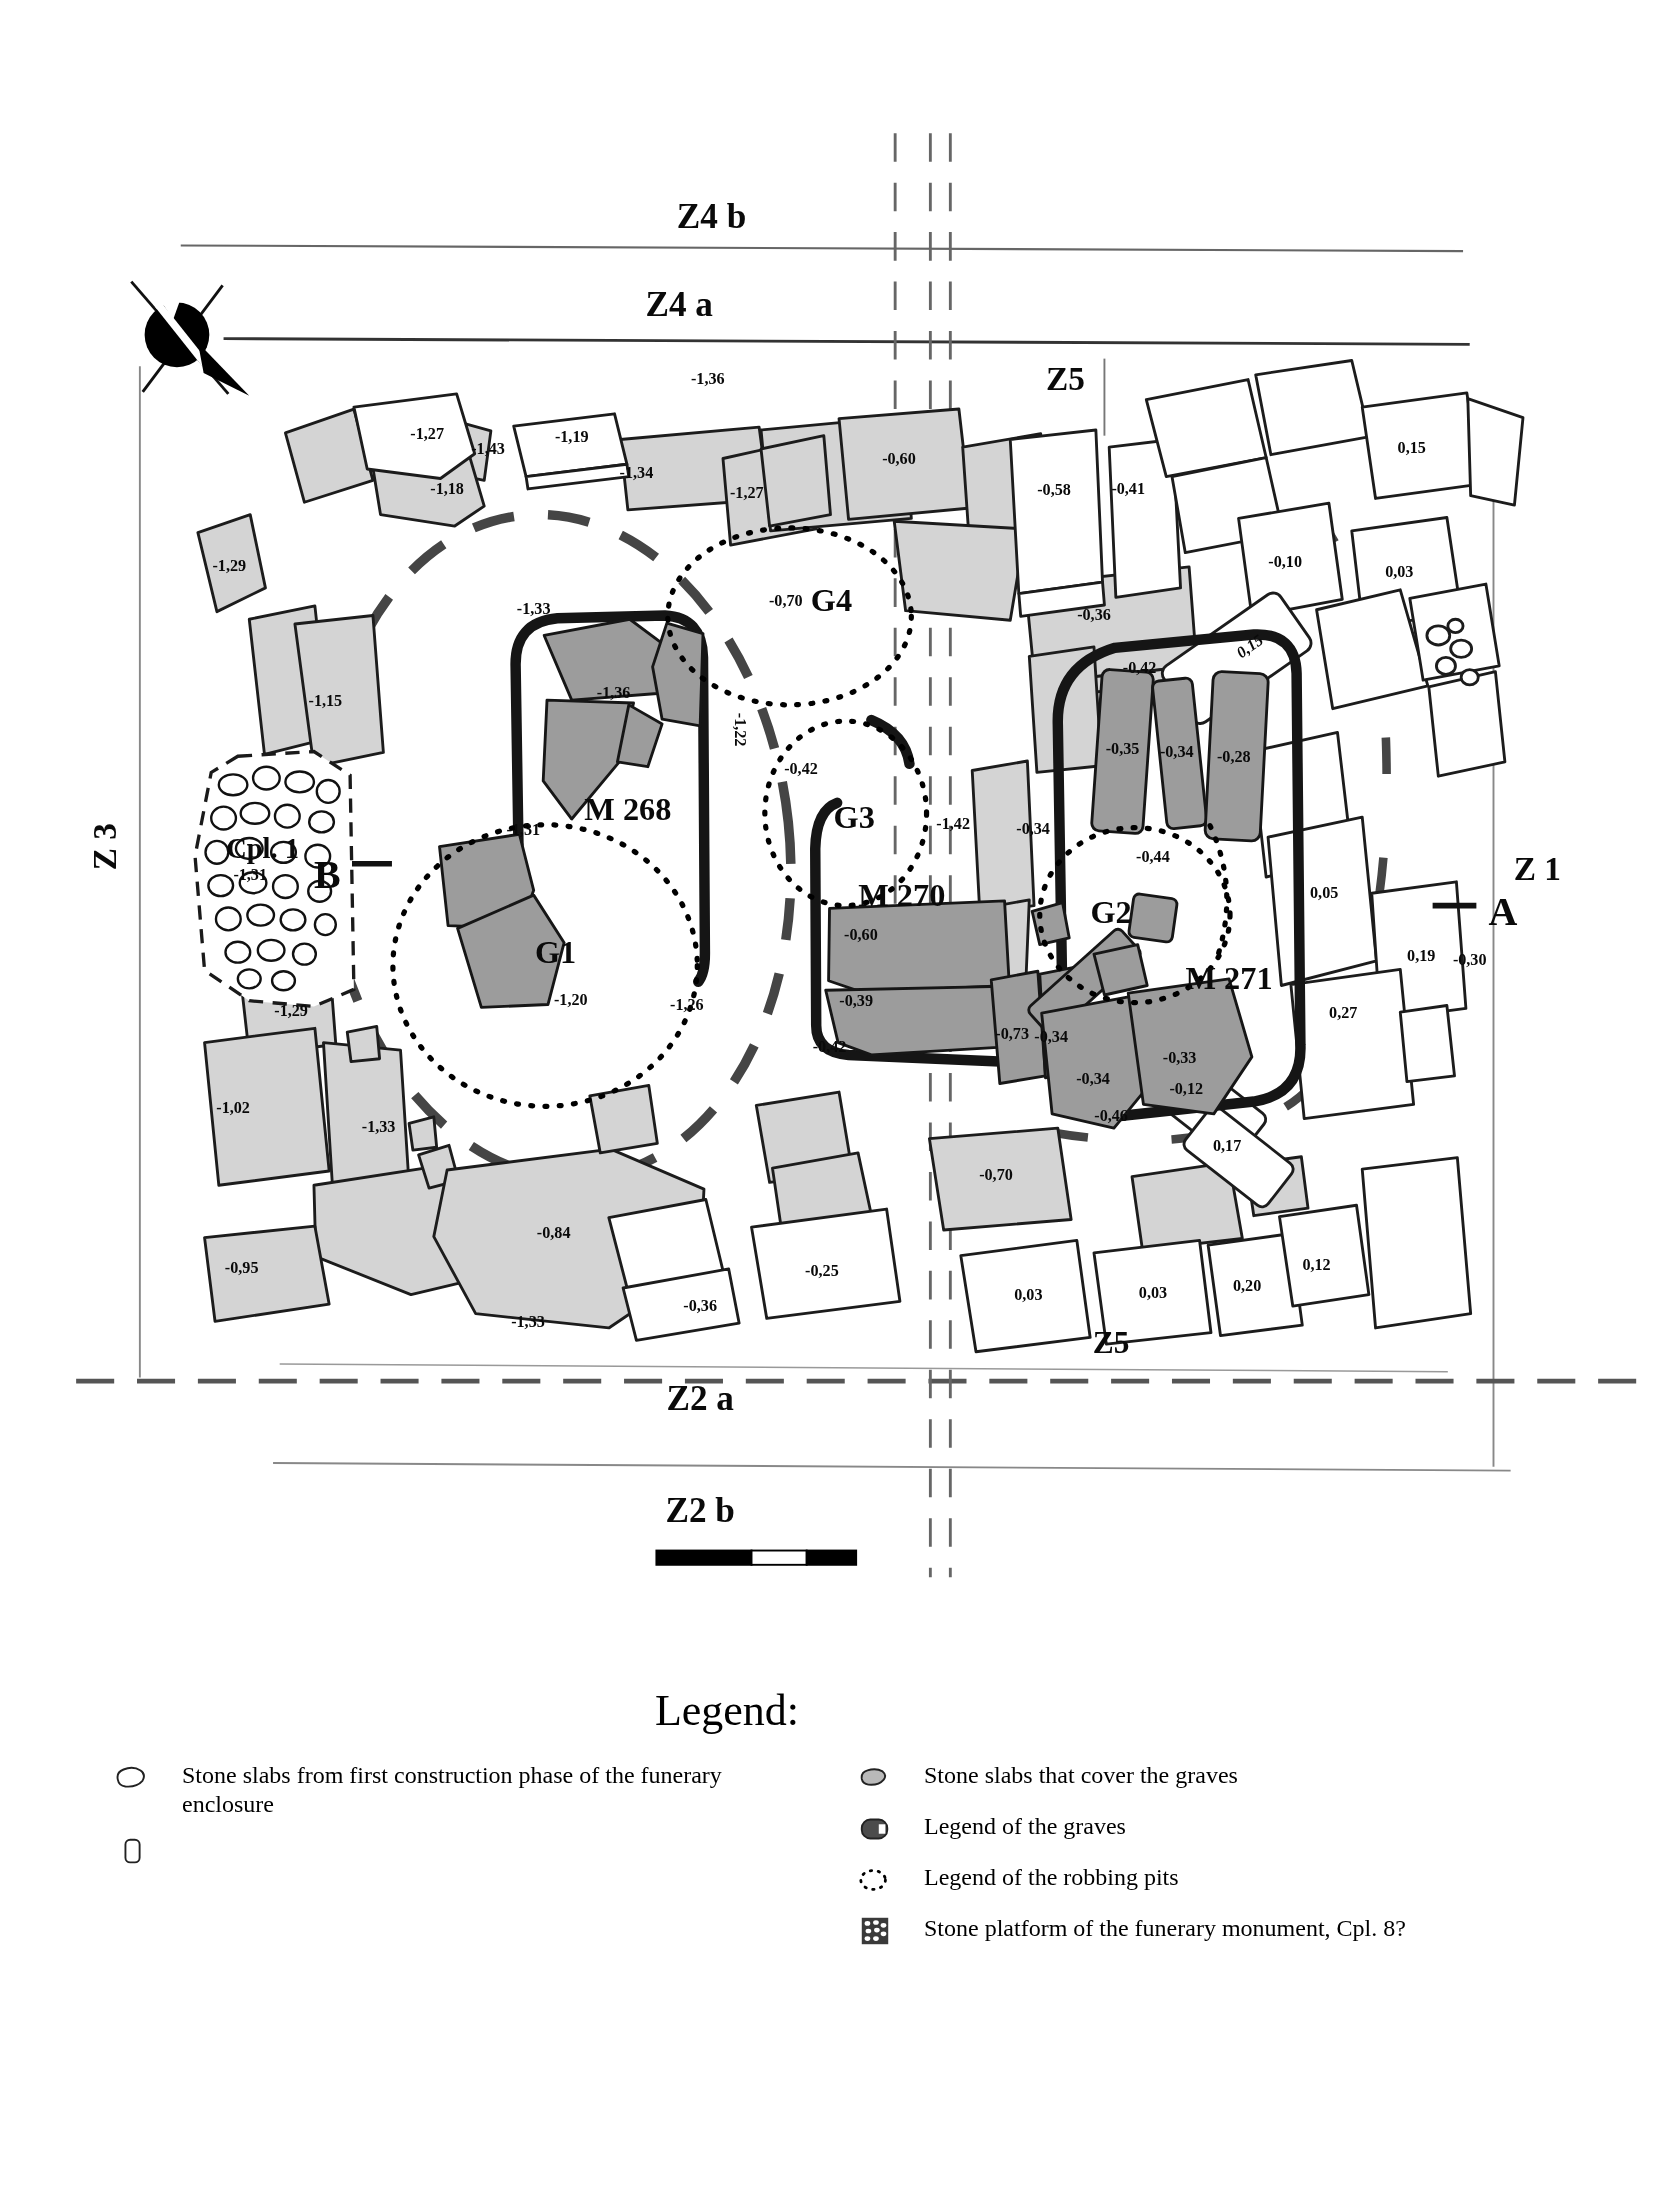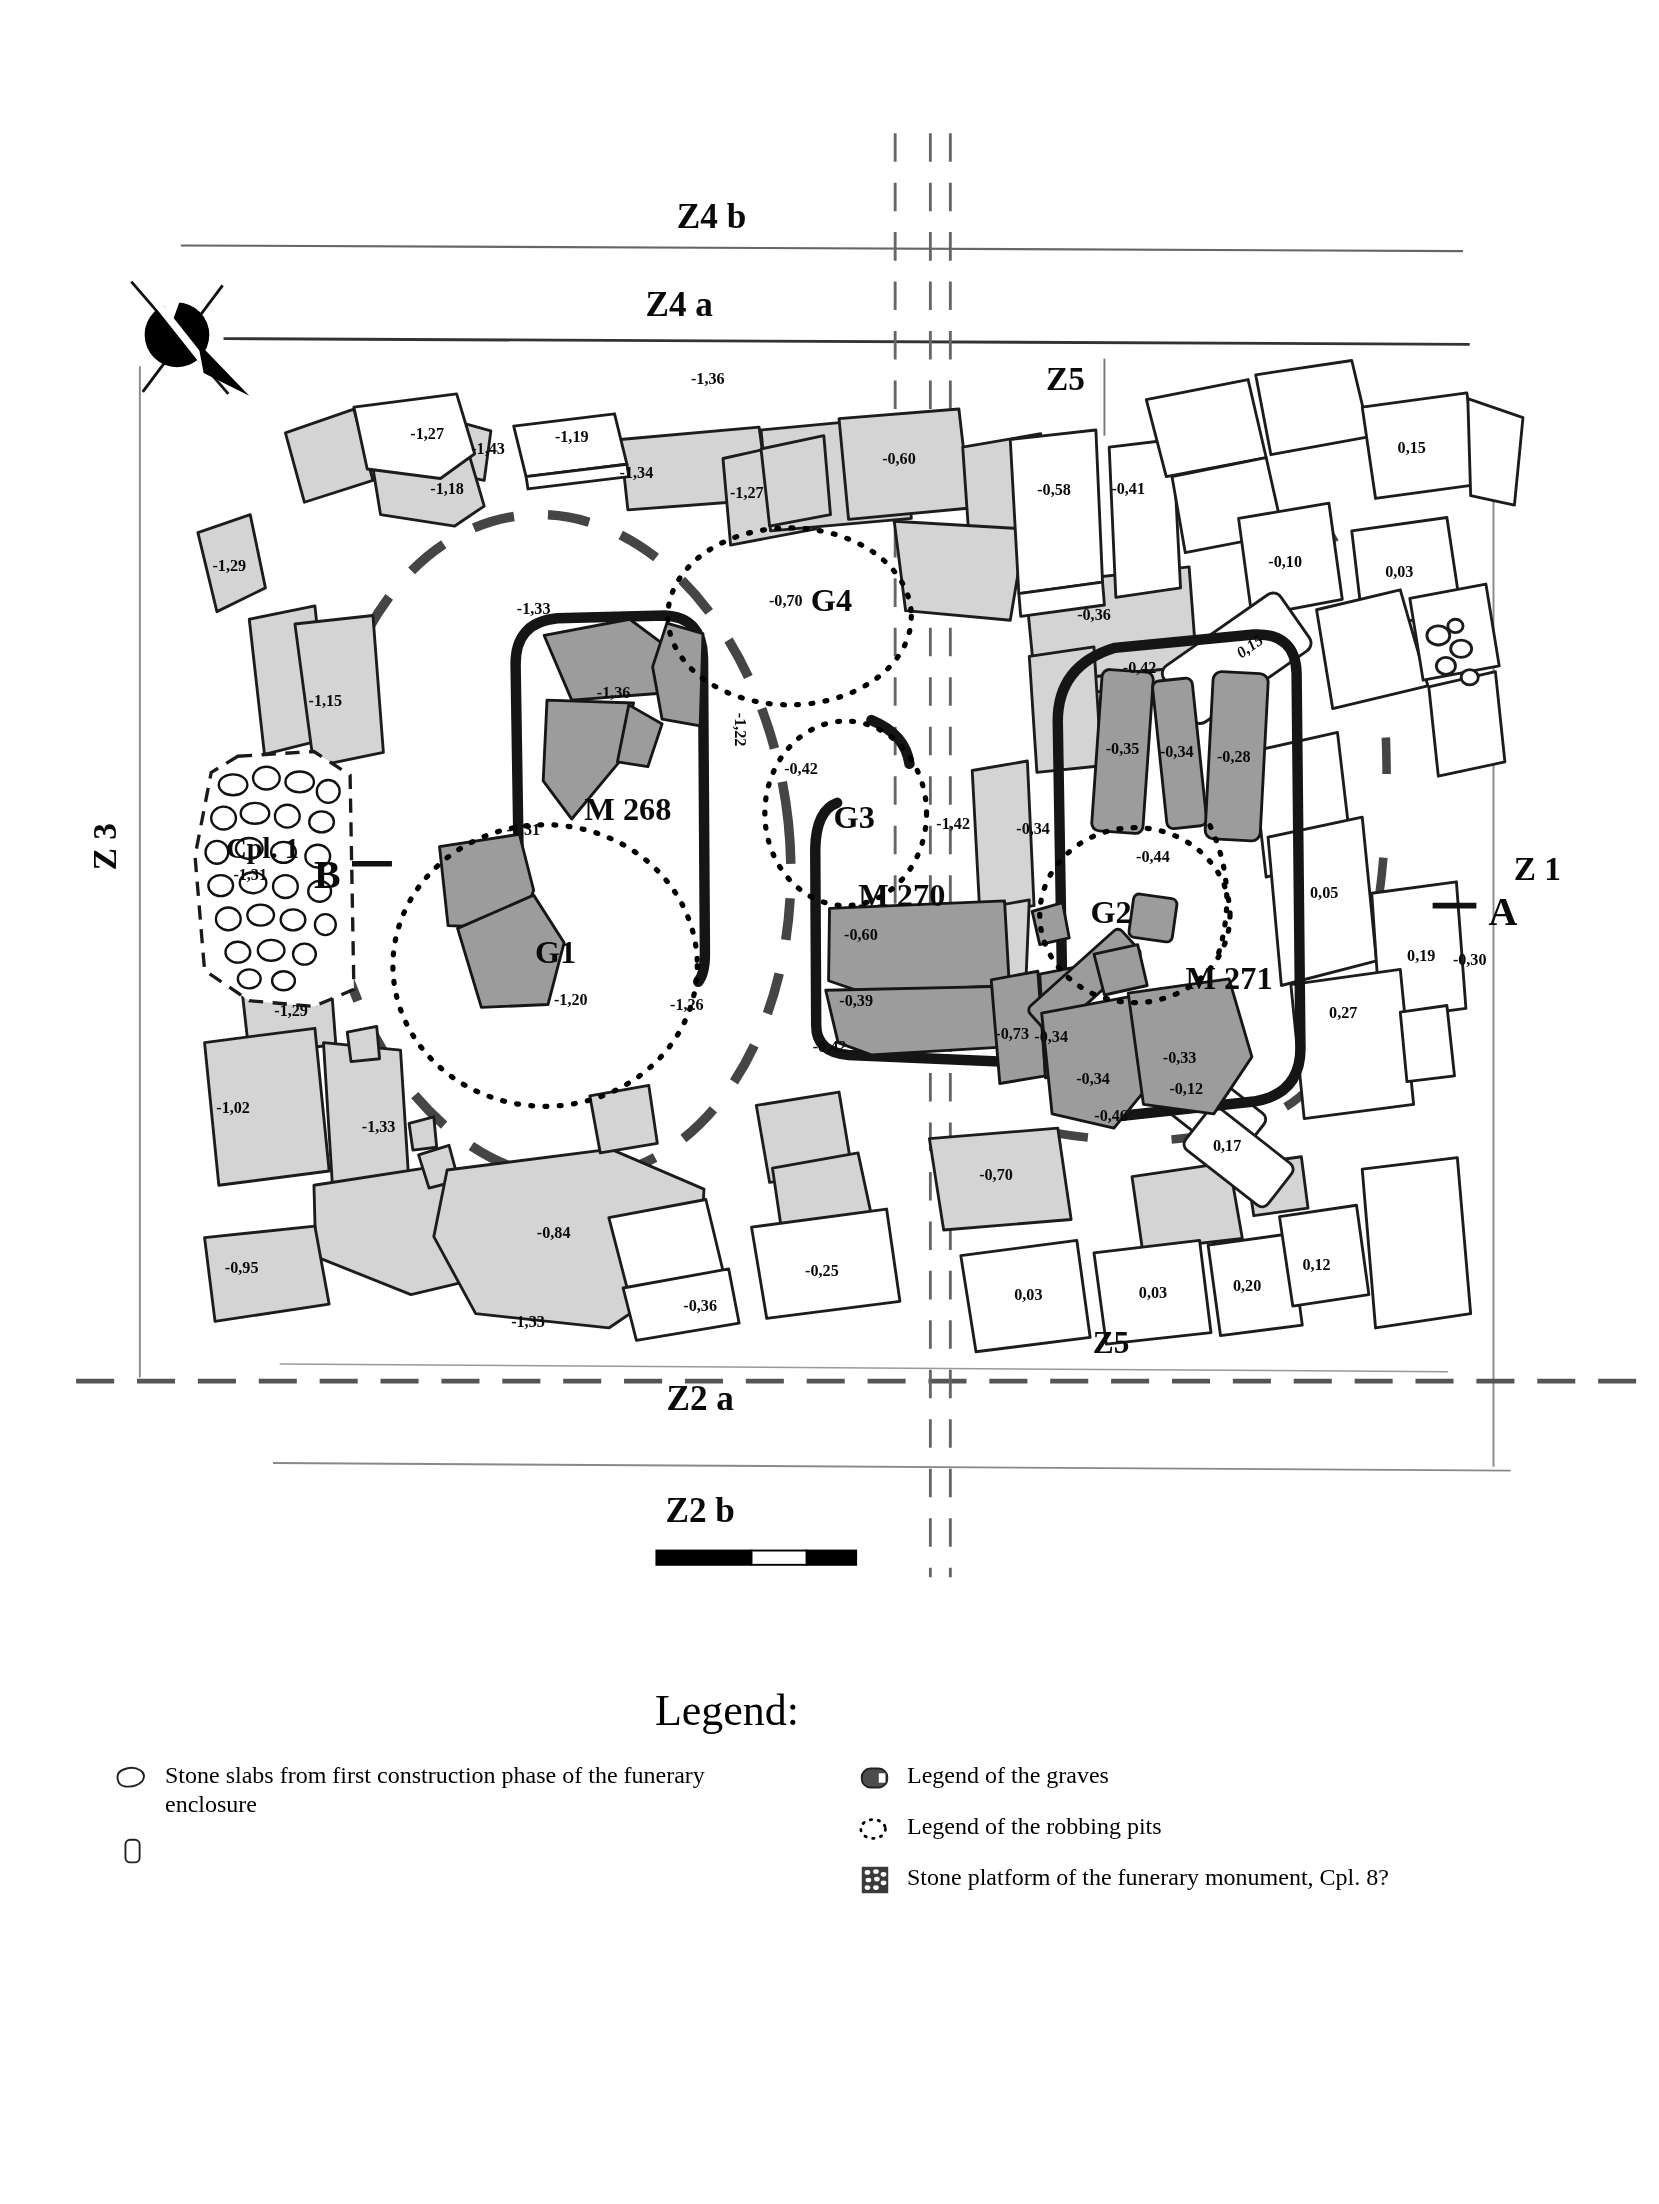--- a/index.html
+++ b/index.html
@@ -3,21 +3,21 @@
 <meta charset="utf-8">
 <style>
   html,body{margin:0;padding:0;background:#fff;}
   #page{position:relative;width:1660px;height:2205px;background:#ffffff;overflow:hidden;
         font-family:"Liberation Serif",serif;color:#000;}
   svg text{font-family:"Liberation Serif",serif;font-weight:bold;fill:#0a0a0a;}
   .legend{position:absolute;left:0;top:1685px;width:1454px;}
   .legend-title{text-align:center;font-size:44px;font-weight:normal;}
   .lcol{position:absolute;left:112px;top:76px;width:723px;}
   .rcol{position:absolute;left:854px;top:76px;width:723px;}
-  .lrow{display:flex;gap:11px;margin-bottom:17px;font-size:24px;line-height:28.5px;align-items:flex-start;}
+  .lrow{display:flex;gap:28px;margin-bottom:17px;font-size:24px;line-height:28.5px;align-items:flex-start;}
   .lrow .icn{flex:0 0 42px;height:34px;}
   .lrow .txt{display:block;max-width:628px;}
 </style>
 </head>
 <body>
 
 <div id="page">
 
 <svg viewBox="0 0 1745 2318" width="1660" height="2205">
 
@@ -309,20 +309,28 @@
               <rect x="14" y="5" width="15" height="24" rx="5" fill="#fff" stroke="#222" stroke-width="2"></rect>
             </svg>
       </span>
     </div>
   </div>
 
   <div class="rcol">
     <div class="lrow">
       <span class="icn">
         <svg width="42" height="34" viewBox="0 0 44 36">
+              <path d="M8 19 Q7 12 14 10 Q23 7 30 11 Q35 15 31 20 Q26 26 15 25 Q9 24 8 19 Z" fill="#b9b9b9" stroke="#222" stroke-width="2"></path>
+            </svg>
+      </span>
+      <span class="txt">Stone slabs that cover the graves</span>
+    </div>
+    <div class="lrow">
+      <span class="icn">
+        <svg width="42" height="34" viewBox="0 0 44 36">
               <rect x="8" y="8" width="27" height="20" rx="9" fill="#4c4c4c" stroke="#222" stroke-width="2"></rect>
               <rect x="26" y="13" width="7" height="10" fill="#fff"></rect>
             </svg>
       </span>
       <span class="txt">Legend of the graves</span>
     </div>
     <div class="lrow">
       <span class="icn">
         <svg width="42" height="34" viewBox="0 0 44 36">
               <ellipse cx="20" cy="18" rx="13" ry="10" fill="none" stroke="#000" stroke-width="3" stroke-dasharray="1.5 7" stroke-linecap="round"></ellipse>

